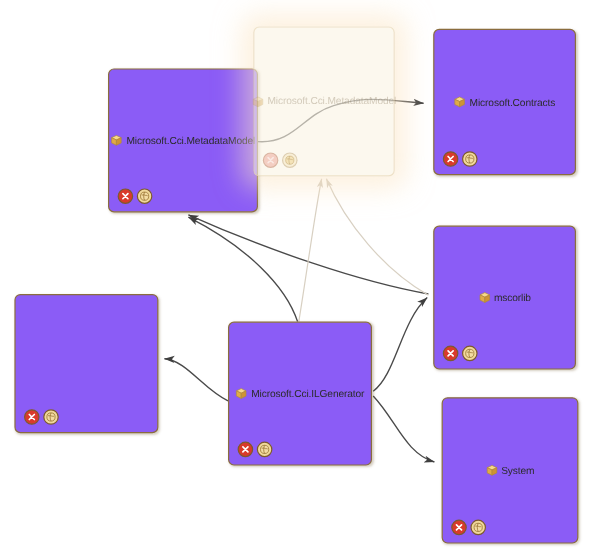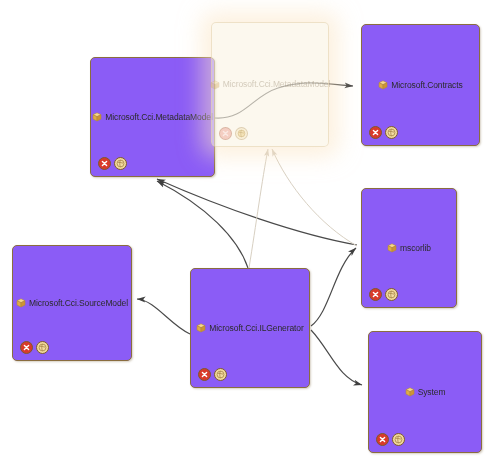--- a/index.html
+++ b/index.html
@@ -187,21 +187,21 @@
             </svg>
           </div>
           <div class="badge badge-globe">
             <svg width="9" height="9" viewBox="0 0 10 10">
               <circle cx="5" cy="5" r="3.8" fill="#f3dca4" stroke="#a07d3c" stroke-width="0.8"></circle>
               <path d="M2.2,3.6 C3.4,4.4 4.1,3.2 5.2,4.0 C6.2,4.7 6.9,3.9 7.8,4.6 M5,1.2 C3.9,3.2 3.9,6.8 5,8.8" fill="none" stroke="#9a7434" stroke-width="0.75"></path>
             </svg>
           </div>
         </div>
       </div>
-      <div class="node" style="left: 361px; top: 188px; width: 96px; height: 120px;">
+      <div class="node" style="left: 361px; top: 188px; width: 119px; height: 120px;">
         <div class="node-label-row">
           <svg width="10" height="10" viewBox="0 0 16 16" class="cube-icon">
             <path d="M8 1.3 L14.4 4.4 L8 7.4 L1.6 4.4 Z" fill="#f7d98a" stroke="#b08a3c" stroke-width="0.9" stroke-linejoin="round"></path>
             <path d="M1.6 4.4 L8 7.4 L8 14.4 L1.6 11.3 Z" fill="#e0ab46" stroke="#b08a3c" stroke-width="0.9" stroke-linejoin="round"></path>
             <path d="M14.4 4.4 L14.4 11.3 L8 14.4 L8 7.4 Z" fill="#cf9433" stroke="#b08a3c" stroke-width="0.9" stroke-linejoin="round"></path>
           </svg>
           <span class="node-label">mscorlib</span>
         </div>
         <div class="badges">
           <div class="badge badge-close">
@@ -234,28 +234,20 @@
           </div>
           <div class="badge badge-globe">
             <svg width="9" height="9" viewBox="0 0 10 10">
               <circle cx="5" cy="5" r="3.8" fill="#f3dca4" stroke="#a07d3c" stroke-width="0.8"></circle>
               <path d="M2.2,3.6 C3.4,4.4 4.1,3.2 5.2,4.0 C6.2,4.7 6.9,3.9 7.8,4.6 M5,1.2 C3.9,3.2 3.9,6.8 5,8.8" fill="none" stroke="#9a7434" stroke-width="0.75"></path>
             </svg>
           </div>
         </div>
       </div>
       <div class="node" style="left: 12px; top: 245px; width: 120px; height: 116px;">
-        <div class="node-label-row">
-          <svg width="10" height="10" viewBox="0 0 16 16" class="cube-icon">
-            <path d="M8 1.3 L14.4 4.4 L8 7.4 L1.6 4.4 Z" fill="#f7d98a" stroke="#b08a3c" stroke-width="0.9" stroke-linejoin="round"></path>
-            <path d="M1.6 4.4 L8 7.4 L8 14.4 L1.6 11.3 Z" fill="#e0ab46" stroke="#b08a3c" stroke-width="0.9" stroke-linejoin="round"></path>
-            <path d="M14.4 4.4 L14.4 11.3 L8 14.4 L8 7.4 Z" fill="#cf9433" stroke="#b08a3c" stroke-width="0.9" stroke-linejoin="round"></path>
-          </svg>
-          <span class="node-label">Microsoft.Cci.SourceModel</span>
-        </div>
         <div class="badges">
           <div class="badge badge-close">
             <svg width="7" height="7" viewBox="0 0 8 8">
               <path d="M1.6,1.6 L6.4,6.4 M6.4,1.6 L1.6,6.4" stroke="#ffffff" stroke-width="1.6" stroke-linecap="round"></path>
             </svg>
           </div>
           <div class="badge badge-globe">
             <svg width="9" height="9" viewBox="0 0 10 10">
               <circle cx="5" cy="5" r="3.8" fill="#f3dca4" stroke="#a07d3c" stroke-width="0.8"></circle>
               <path d="M2.2,3.6 C3.4,4.4 4.1,3.2 5.2,4.0 C6.2,4.7 6.9,3.9 7.8,4.6 M5,1.2 C3.9,3.2 3.9,6.8 5,8.8" fill="none" stroke="#9a7434" stroke-width="0.75"></path>

